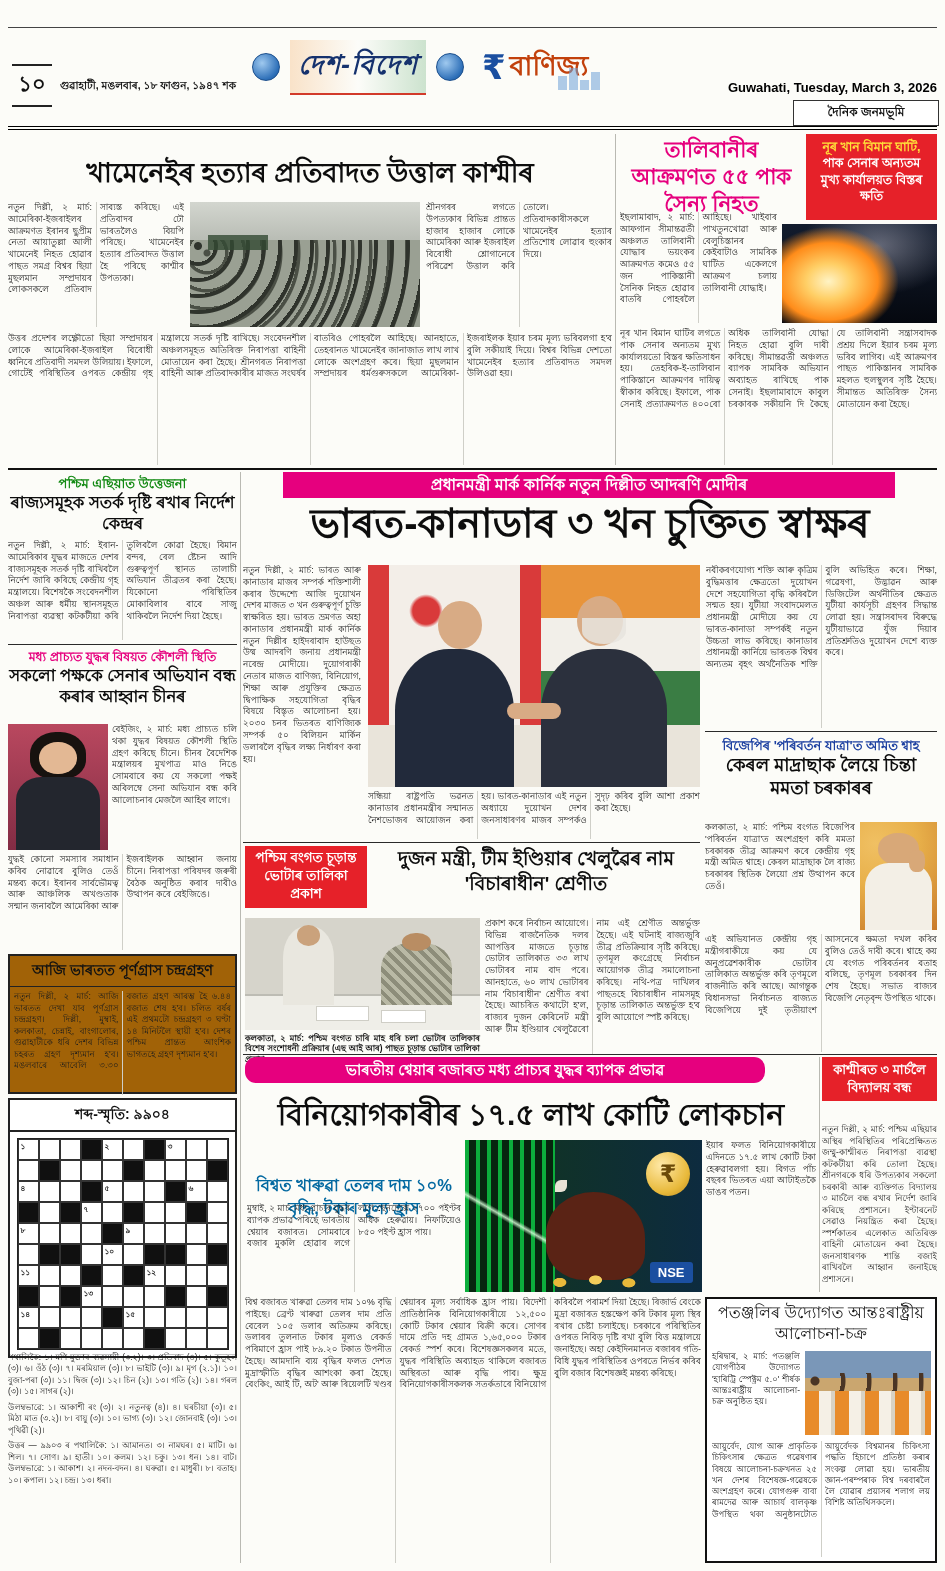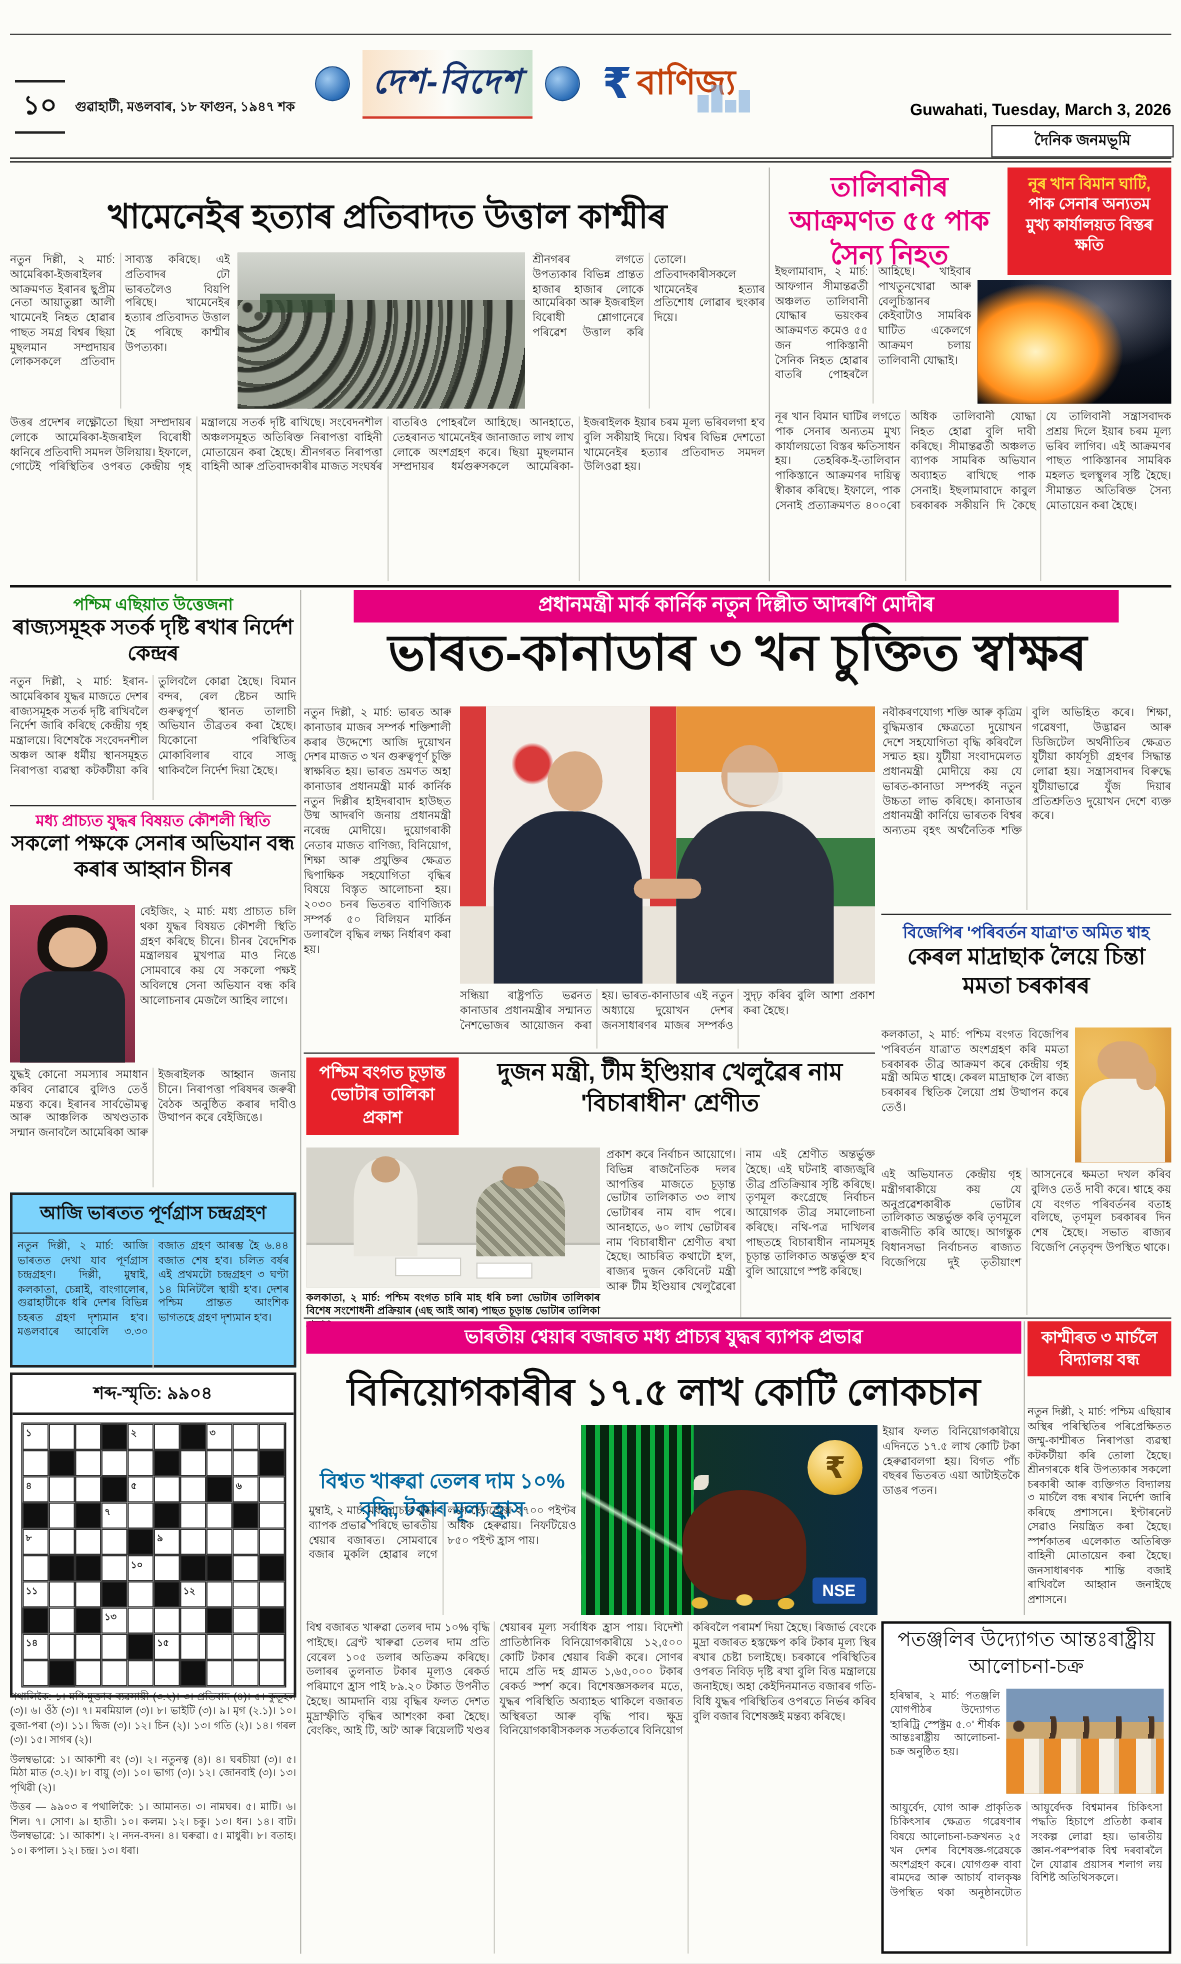--- a/index.html
+++ b/index.html
@@ -55,21 +55,21 @@
   
   #advisory-kicker{left:8px;top:474px;width:229px;font-size:13px;font-weight:bold;color:#148a14;text-align:center;}
   #advisory-headline{left:8px;top:492px;width:229px;font-size:16.5px;line-height:1.28;}
   #advisory-body{left:8px;top:540px;width:229px;height:100px;}
   #rule-h2{left:8px;top:644px;width:229px;}
   #china-kicker{left:8px;top:648px;width:229px;font-size:12.5px;font-weight:bold;color:#e6007e;text-align:center;}
   #china-headline{left:8px;top:665px;width:229px;font-size:16.5px;line-height:1.28;}
   #china-photo{left:8px;top:724px;width:100px;height:126px;background:linear-gradient(#b9485f,#832c44);}
   #china-colA{left:112px;top:724px;width:125px;height:126px;}
   #china-bottom{left:8px;top:854px;width:229px;height:96px;}
-  #eclipse-box{left:8px;top:954px;width:229px;height:140px;border:2px solid #222;box-sizing:border-box;background:#7dd3fc;}
+  #eclipse-box{left:8px;top:954px;width:229px;height:140px;border:2px solid #222;box-sizing:border-box;background:#a16207;}
   #eclipse-title{font-size:14.5px;font-weight:bold;text-align:center;padding:3px 0;border-bottom:1px solid #222;}
   #eclipse-body{margin:4px;height:104px;font-size:8.6px;}
   #rule-v2{left:240px;top:472px;height:1091px;}
   
   #ic-kicker{left:283px;top:472px;width:612px;height:26px;font-size:16px;line-height:26px;}
   #ic-headline{left:243px;top:501px;width:694px;font-size:40px;line-height:1.1;}
   #ic-photo{left:368px;top:565px;width:332px;height:222px;background:#e9e4da;}
   #ic-left{left:243px;top:565px;width:118px;height:277px;}
   #ic-right{left:706px;top:565px;width:231px;height:163px;}
   #ic-bottom{left:368px;top:791px;width:332px;height:48px;}
@@ -107,21 +107,21 @@
   .v-paper{position:absolute;background:#fff;border:1px solid #cfcec6;}
   .v-man1{position:absolute;left:16%;top:8%;width:22%;height:70%;border-radius:40% 40% 0 0;background:#e9e7df;}
   .v-man1 b{position:absolute;left:28%;top:-2%;width:44%;height:26%;border-radius:50%;background:#caa27c;display:block;}
   .v-man2{position:absolute;left:58%;top:22%;width:30%;height:56%;border-radius:40% 40% 0 0;
           background:repeating-linear-gradient(45deg,#8d8d7a 0 4px,#b9b9a5 4px 8px);}
   .v-man2 b{position:absolute;left:30%;top:-16%;width:40%;height:30%;border-radius:50%;background:#b98d63;display:block;}
   #voter-caption{left:245px;top:1033px;width:235px;font-size:8.3px;font-weight:bold;line-height:1.25;text-align:justify;color:#111;}
   #voter-body{left:485px;top:918px;width:215px;height:136px;}
   
   #rule-h5{left:243px;top:1054px;width:694px;}
-  #market-banner{left:245px;top:1057px;width:572px;height:26px;font-size:15px;line-height:26px;}
+  #market-banner{left:245px;top:1057px;width:520px;height:26px;font-size:15px;line-height:26px;border-radius:11px;}
   #market-headline{left:245px;top:1097px;width:572px;font-size:30px;line-height:1.2;}
   #market-subhead{left:247px;top:1174px;width:214px;font-size:16.5px;font-weight:bold;color:#0369a1;text-align:center;line-height:1.4;}
   #market-image{left:465px;top:1140px;width:237px;height:152px;background:linear-gradient(90deg,#12361b,#0d2b3f);}
   .mk-chart{position:absolute;left:0;top:0;width:38%;height:100%;
      background:linear-gradient(30deg,rgba(0,0,0,0) 46%,rgba(220,255,220,.8) 48%,rgba(0,0,0,0) 50%),
      repeating-linear-gradient(90deg,#0cad3c 0 4px,#07250f 4px 11px);}
   .mk-bull{position:absolute;left:34%;bottom:8%;width:42%;height:58%;border-radius:55% 60% 35% 45%;background:#5a2315;}
   .mk-horn{position:absolute;left:38%;top:26%;width:12px;height:12px;border-radius:50% 0;background:#e8e2d5;}
   .mk-coins{position:absolute;left:30%;bottom:0;width:50%;height:16%;
      background:radial-gradient(10px 7px at 20% 60%,#e8b93a 0 60%,rgba(0,0,0,0) 70%),

